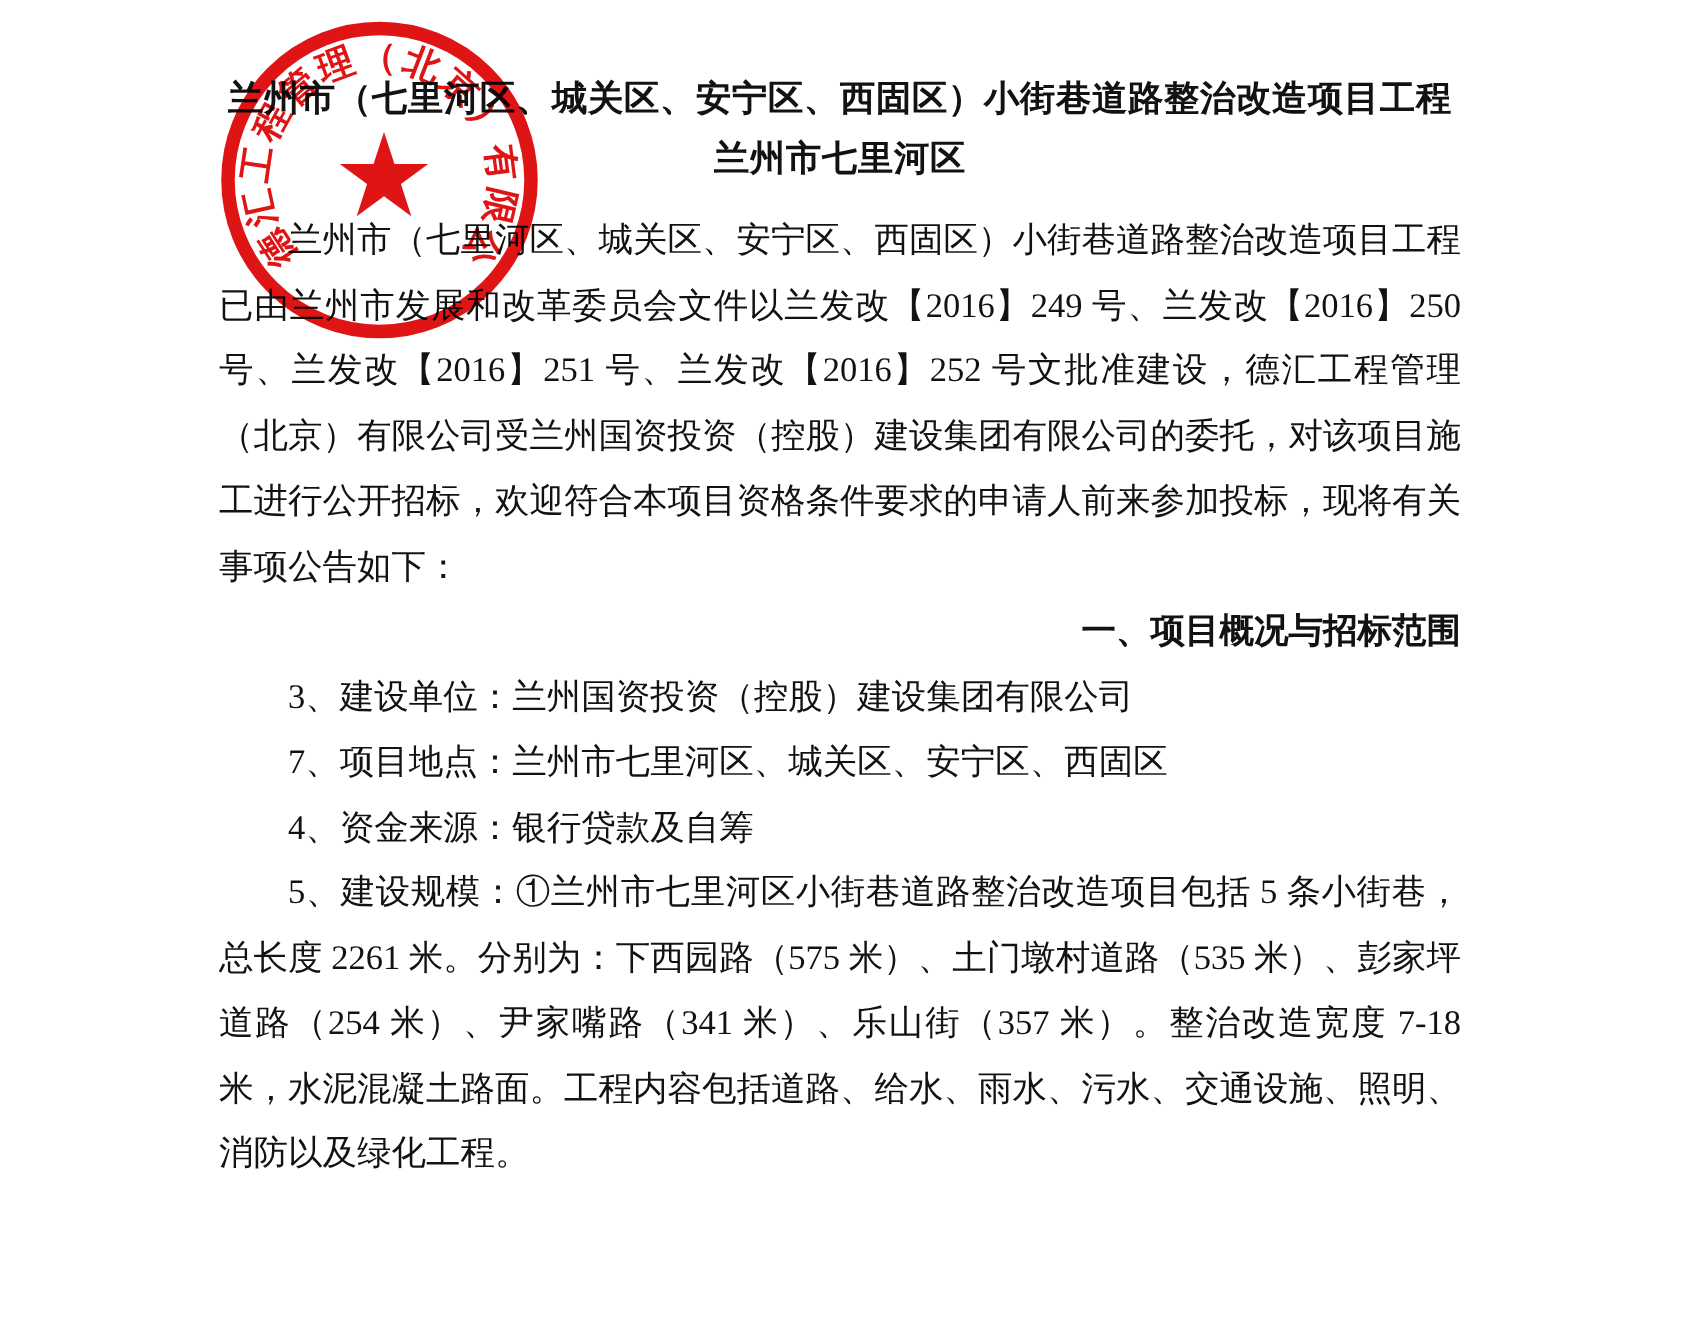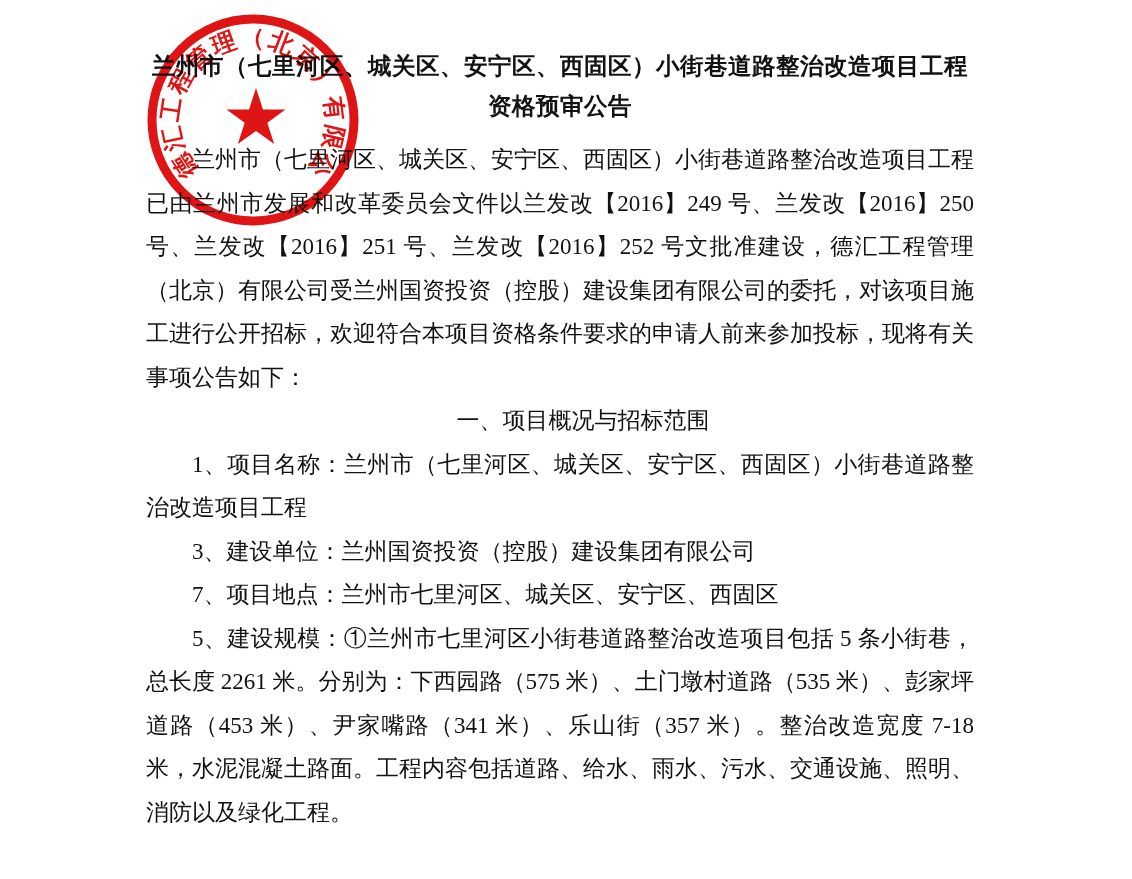--- a/index.html
+++ b/index.html
@@ -31,22 +31,22 @@
   .title-line { display: block; }
   .para, .heading {
     margin: 0;
     font-size: 23px;
     line-height: 43.5px;
     text-align: justify;
     font-weight: normal;
   }
   .indent { text-indent: 2em; }
   .heading {
-    font-weight: normal;
-    text-align: center;
+    font-weight: bold;
+    text-align: right;
   }
   .stamp {
     position: absolute;
     left: 140px;
     top: 6px;
     mix-blend-mode: multiply;
     opacity: 0.92;
     pointer-events: none;
   }
   .stamp text {
@@ -58,35 +58,35 @@
 </style>
 </head>
 <body>
 
 <div class="page">
 
   <div class="content">
 
     <h1 class="title">
       <span class="title-line">兰州市（七里河区、城关区、安宁区、西固区）小街巷道路整治改造项目工程</span>
-      <span class="title-line">资格预审公告</span>
+      <span class="title-line">兰州市七里河区</span>
     </h1>
 
     <p class="para indent">兰州市（七里河区、城关区、安宁区、西固区）小街巷道路整治改造项目工程已由兰州市发展和改革委员会文件以兰发改【2016】249 号、兰发改【2016】250 号、兰发改【2016】251 号、兰发改【2016】252 号文批准建设，德汇工程管理（北京）有限公司受兰州国资投资（控股）建设集团有限公司的委托，对该项目施工进行公开招标，欢迎符合本项目资格条件要求的申请人前来参加投标，现将有关事项公告如下：</p>
 
     <h2 class="heading indent">一、项目概况与招标范围</h2>
 
-    <p class="para indent">1、项目名称：兰州市（七里河区、城关区、安宁区、西固区）小街巷道路整治改造项目工程</p>
 
     <p class="para indent">3、建设单位：兰州国资投资（控股）建设集团有限公司</p>
 
     <p class="para indent">7、项目地点：兰州市七里河区、城关区、安宁区、西固区</p>
 
+    <p class="para indent">4、资金来源：银行贷款及自筹</p>
 
-    <p class="para indent">5、建设规模：①兰州市七里河区小街巷道路整治改造项目包括 5 条小街巷，总长度 2261 米。分别为：下西园路（575 米）、土门墩村道路（535 米）、彭家坪道路（453 米）、尹家嘴路（341 米）、乐山街（357 米）。整治改造宽度 7-18 米，水泥混凝土路面。工程内容包括道路、给水、雨水、污水、交通设施、照明、消防以及绿化工程。</p>
+    <p class="para indent">5、建设规模：①兰州市七里河区小街巷道路整治改造项目包括 5 条小街巷，总长度 2261 米。分别为：下西园路（575 米）、土门墩村道路（535 米）、彭家坪道路（254 米）、尹家嘴路（341 米）、乐山街（357 米）。整治改造宽度 7-18 米，水泥混凝土路面。工程内容包括道路、给水、雨水、污水、交通设施、照明、消防以及绿化工程。</p>
 
   </div>
 
   <svg class="stamp" width="234" height="234" viewBox="0 0 234 234">
     <defs>
       <path id="sealTextPath" d="M 58.9 164.5 A 74 74 0 1 1 164.4 167.2" fill="none"></path>
     </defs>
     <circle cx="113" cy="114" r="101" fill="none" stroke-width="9" stroke="#dd0000"></circle>
     <polygon points="116,82 123,103.4 145.5,103.4 127.3,116.7 134.2,138.1 116,124.9 97.8,138.1 104.7,116.7 86.5,103.4 109,103.4" fill="#dd0000"></polygon>
     <text fill="#dd0000">

